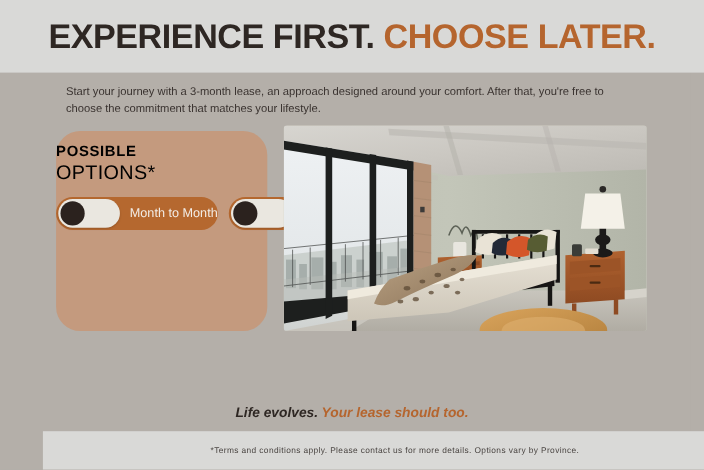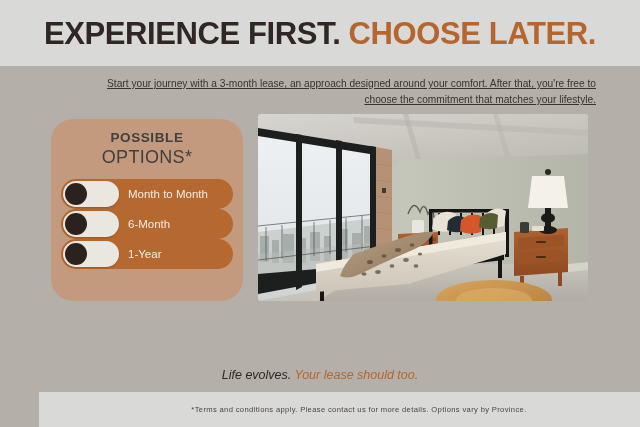--- a/index.html
+++ b/index.html
@@ -19,36 +19,36 @@
   }
   .headline{
     font-size:31px;font-weight:bold;letter-spacing:-0.4px;
     white-space:nowrap;line-height:1;
   }
   .headline .part-dark{color:#2e2723;}
   .headline .part-accent{color:#b5652e;}
 
   
   .intro{
-    position:absolute;left:76px;top:76px;width:520px;
-    text-align:right;color:#3a3330;
-    font-size:10.2px;line-height:16px;text-decoration:underline;
+    position:absolute;left:60px;top:76px;width:520px;
+    text-align:left;color:#3a3330;
+    font-size:10.2px;line-height:16px;
   }
 
   
   .options-card{
     position:absolute;left:51px;top:119px;width:192px;height:182px;
     background:#c49a7e;border-radius:22px;
     box-sizing:border-box;padding-top:12px;
   }
-  .card-title{text-align:center;color:#404040;line-height:1;}
+  .card-title{text-align:left;color:#000000;line-height:1;}
   .card-title .t1{display:block;font-size:13.5px;font-weight:bold;letter-spacing:0.6px;}
   .card-title .t2{display:block;font-size:18px;font-weight:normal;letter-spacing:0.3px;margin-top:3px;}
 
-  .toggle-list{margin-top:13px;display:flex;flex-direction:column;align-items:center;}
+  .toggle-list{margin-top:13px;display:flex;flex-direction:row;gap:10px;align-items:center;}
   .toggle-row{
     position:relative;width:172px;height:30px;
     background:#b5682f;border-radius:15px;
     display:flex;align-items:center;
   }
   .switch{
     width:56px;height:26px;margin-left:2px;
     background:#eae7e0;border-radius:13px;
     position:relative;flex:none;
     box-shadow:0 1px 2px rgba(0,0,0,.18);
@@ -69,21 +69,21 @@
   .photo svg{display:block;width:330px;height:187px;}
 
   
   .lower-copy{
     position:absolute;left:60px;top:330px;width:520px;
     text-align:center;color:#3a3330;
     font-size:10.2px;line-height:16px;
   }
   .tagline{
     position:absolute;left:0;top:368px;width:640px;text-align:center;
-    font-size:12.5px;font-weight:normal;font-style:italic;white-space:nowrap;
+    font-size:12.5px;font-weight:bold;font-style:italic;white-space:nowrap;
   }
   .tagline .tl-dark{color:#2e2723;}
   .tagline .tl-accent{color:#b5652e;}
 
   
   .footer-band{
     position:absolute;left:0;top:392px;width:640px;height:35px;
     background:#d9d9d7;display:flex;align-items:center;justify-content:center;margin-left:39px;
   }
   .disclaimer{

